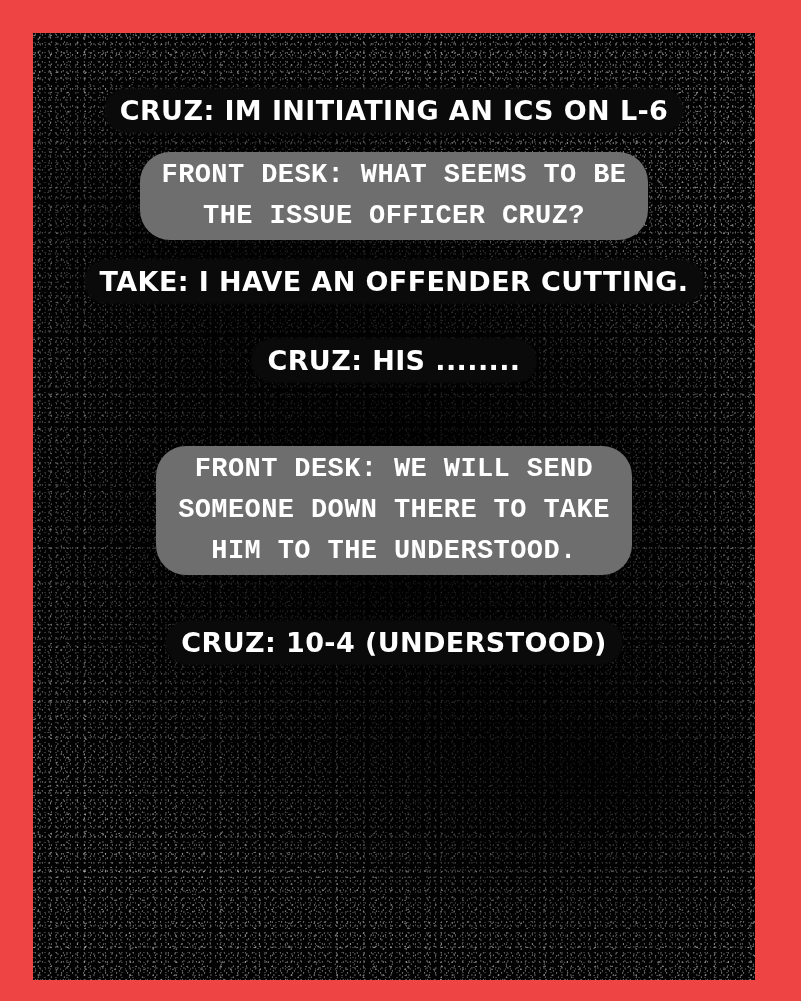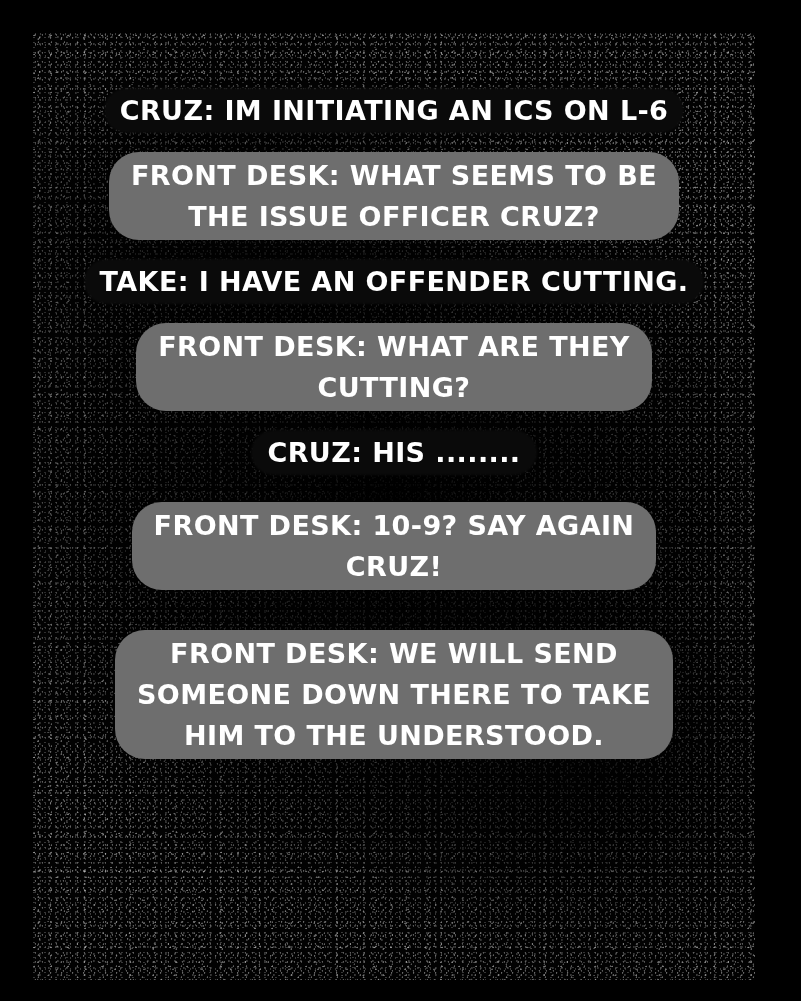--- a/index.html
+++ b/index.html
@@ -11,21 +11,21 @@
     width: 801px;
     height: 1001px;
     overflow: hidden;
     font-family: "DejaVu Sans", sans-serif;
   }
 
   #meme {
     position: relative;
     width: 801px;
     height: 1001px;
-    background: #000000;
+    background: #ef4444;
   }
 
   
   #panel {
     position: absolute;
     left: 33px;
     top: 33px;
     width: 722px;
     height: 947px;
     background-color: #020202;
@@ -121,20 +121,21 @@
     right: 6px;
     top: 3px;
     bottom: 3px;
     background: #0a0a0a;
     border-radius: 26px;
     z-index: -1;
     filter: blur(1px);
   }
   .line.grey {
     background: transparent;
+    font-family: Liberation Mono, monospace;
   }
   .line.grey::before {
     content: "";
     position: absolute;
     left: 0;
     right: 0;
     top: 2px;
     bottom: 2px;
     background: #6e6e6e;
     border-radius: 30px;
@@ -159,33 +160,30 @@
       <div class="line dark">CRUZ: IM INITIATING AN ICS ON L-6</div>
       <div class="gap-sm"></div>
 
       <div class="line grey">FRONT DESK: WHAT SEEMS TO BE
 THE ISSUE OFFICER CRUZ?</div>
       <div class="gap-sm"></div>
 
       <div class="line dark">TAKE: I HAVE AN OFFENDER CUTTING.</div>
       <div class="gap-sm"></div>
 
-      <div class="line grey">FRONT DESK: WHAT ARE THEY
-CUTTING?</div>
       <div class="gap-sm"></div>
 
       <div class="line dark">CRUZ:  HIS ........</div>
       <div class="gap-md"></div>
 
-      <div class="line grey">FRONT DESK: 10-9? SAY AGAIN
-CRUZ!</div>
       <div class="gap-sm"></div>
 
       <div class="gap-md"></div>
 
       <div class="line grey">FRONT DESK: WE WILL SEND
 SOMEONE DOWN THERE TO TAKE
 HIM TO THE UNDERSTOOD.</div>
       <div class="gap-lg"></div>
 
+      <div class="line dark">CRUZ:  10-4 (UNDERSTOOD)</div>
     </div>
   </div>
 </div>
 
 </body></html>

